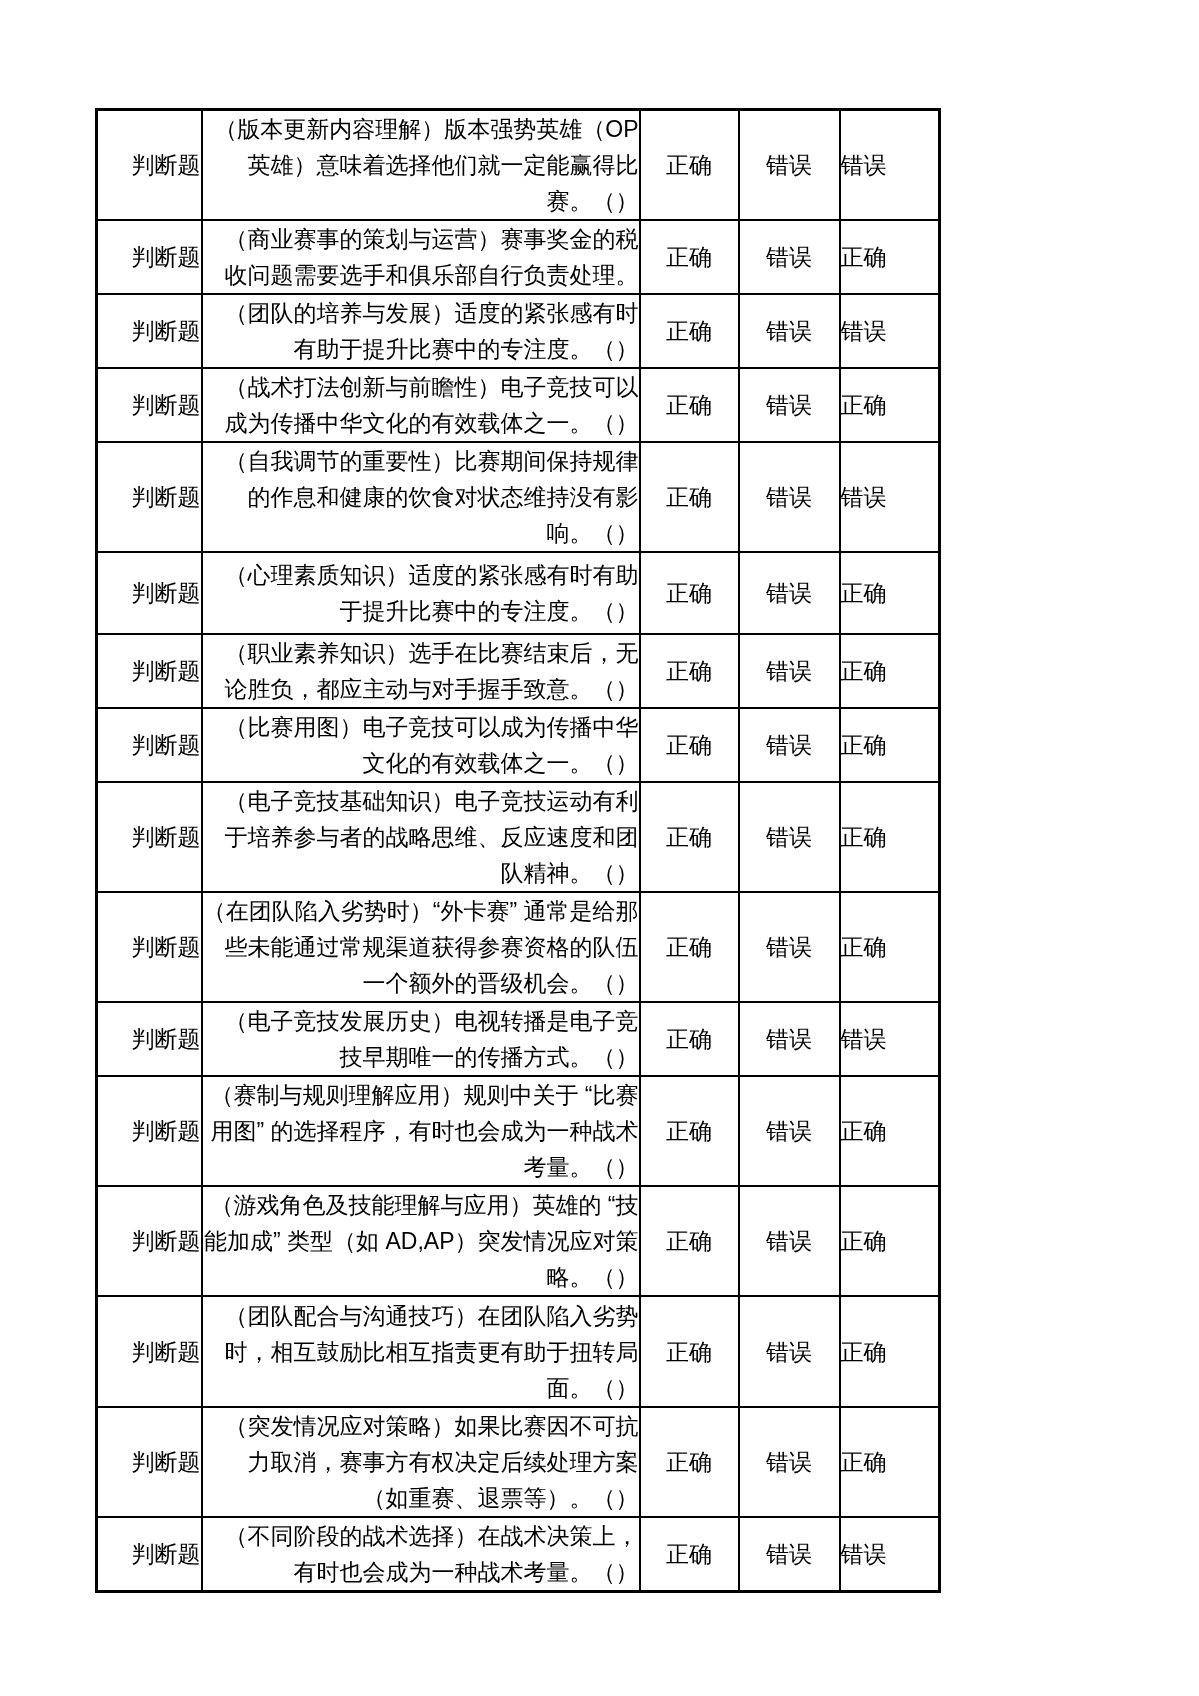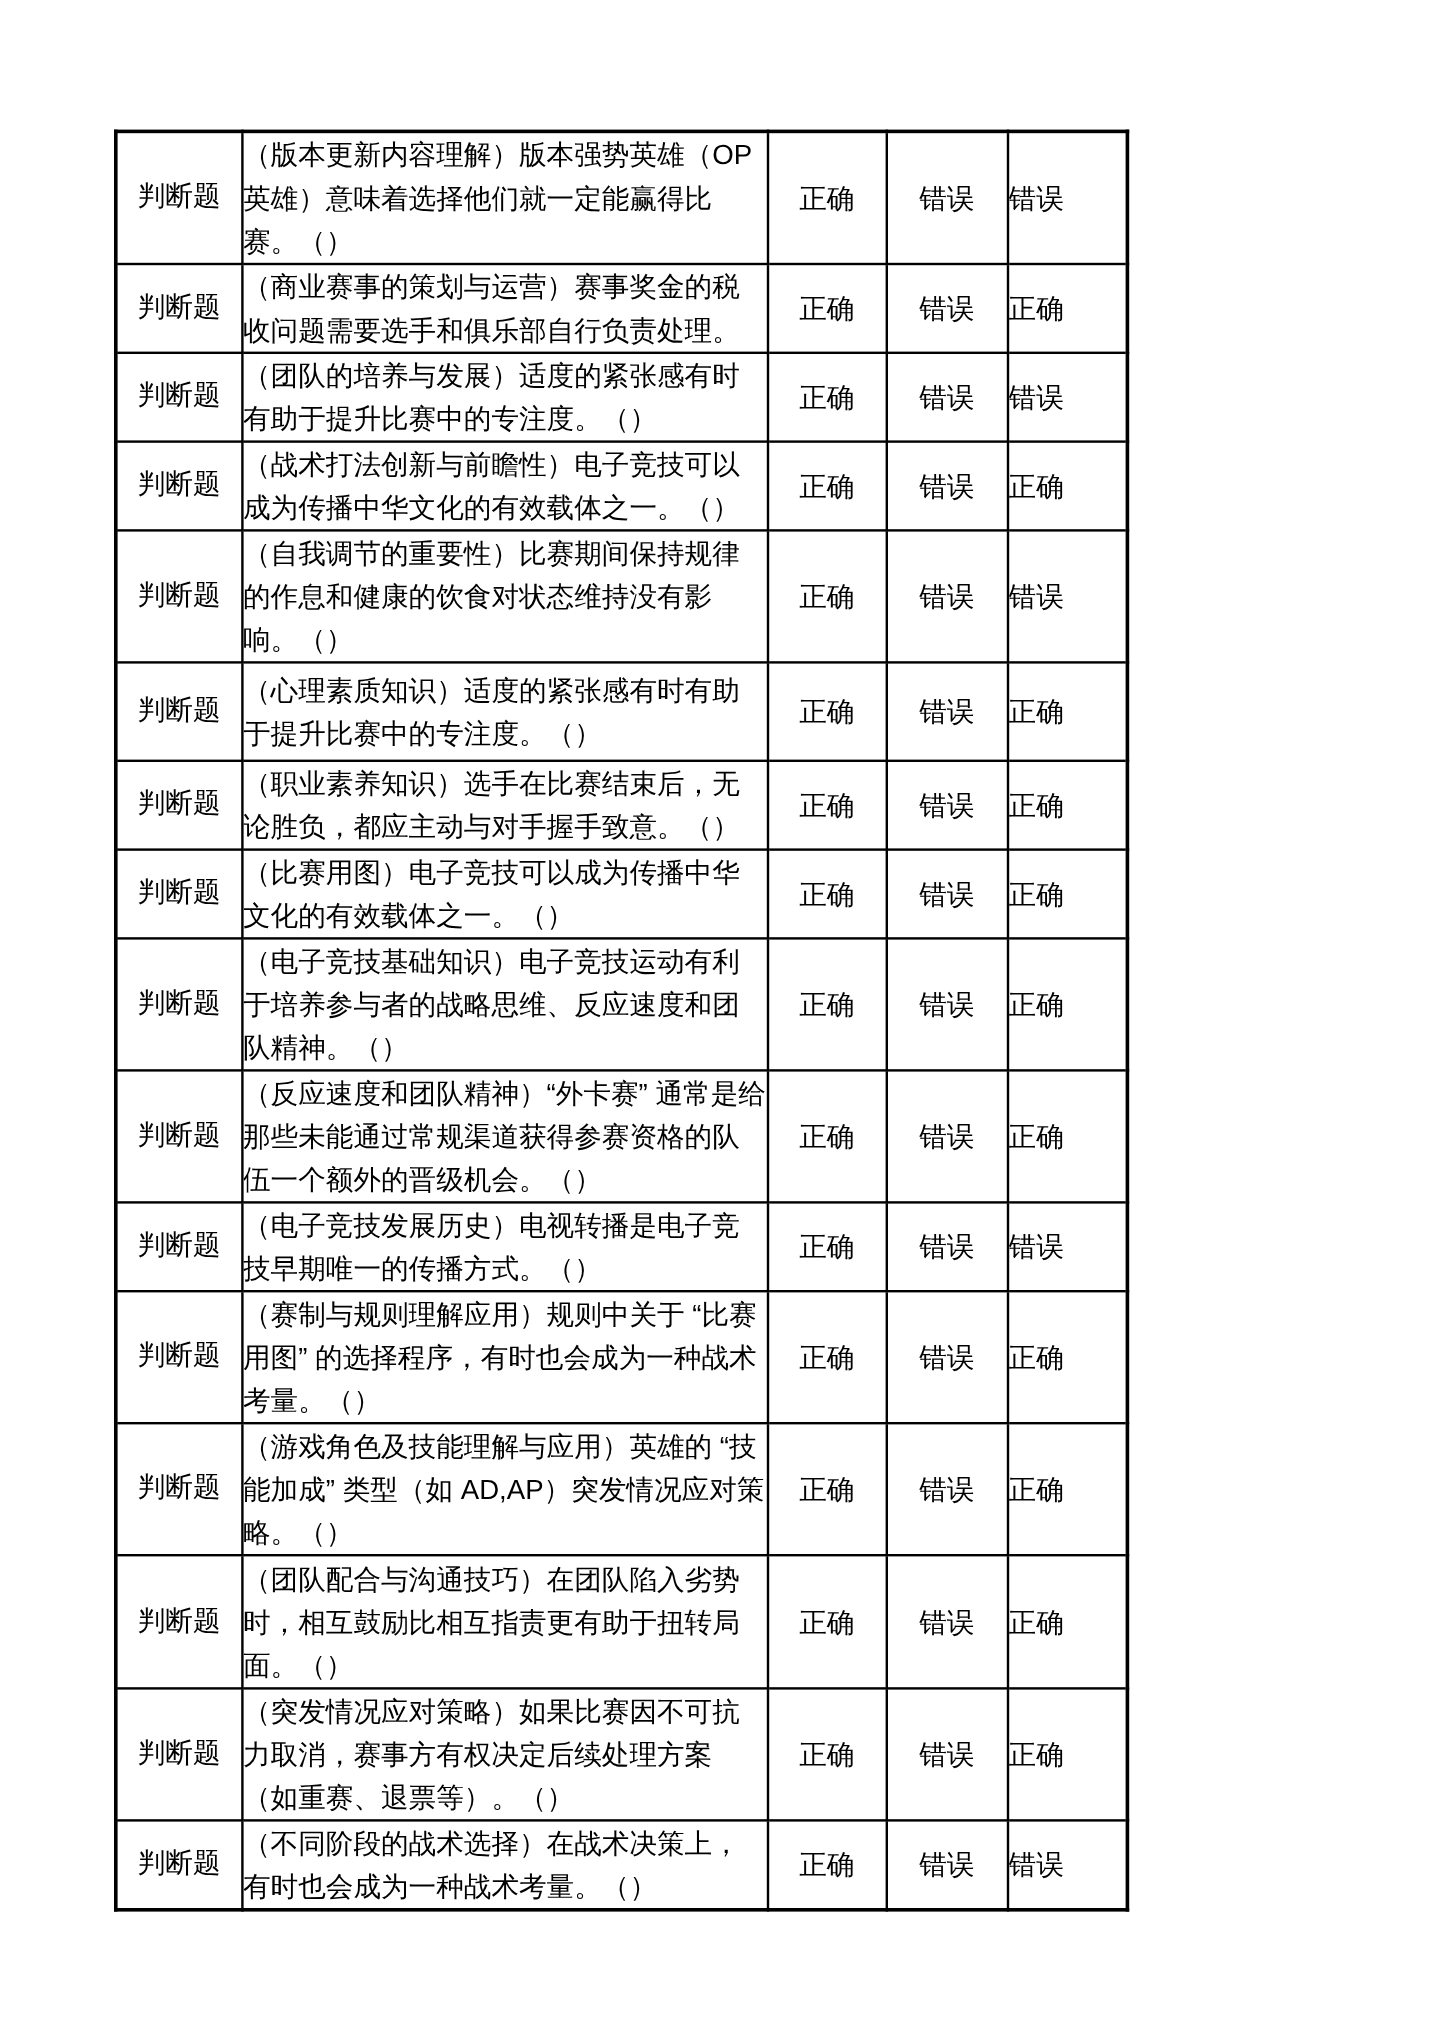--- a/index.html
+++ b/index.html
@@ -31,25 +31,24 @@
     line-height: 36px;
     padding: 0;
     overflow: hidden;
   }
   col.w-type     { width: 105px; }
   col.w-question { width: 438px; }
   col.w-optA     { width: 99px;  }
   col.w-optB     { width: 101px; }
   col.w-answer   { width: 100px; }
   td.col-type {
-    text-align: center;
-    font-family: Liberation Mono, monospace;
+    text-align: right;
   }
   td.col-question {
-    text-align: left;
+    text-align: right;
     padding: 1px 4px 1px 8px;
     word-break: break-all;
   }
   td.col-option {
     text-align: center;
   }
   td.col-answer {
     text-align: left;
     padding-left: 8px;
   }
@@ -125,21 +124,21 @@
         </tr>
         <tr style="height: 110px;">
           <td class="col-type">判断题</td>
           <td class="col-question">（电子竞技基础知识）电子竞技运动有利于培养参与者的战略思维、反应速度和团队精神。（）</td>
           <td class="col-option">正确</td>
           <td class="col-option">错误</td>
           <td class="col-answer">正确</td>
         </tr>
         <tr style="height: 110px;">
           <td class="col-type">判断题</td>
-          <td class="col-question">（反应速度和团队精神）“外卡赛” 通常是给那些未能通过常规渠道获得参赛资格的队伍一个额外的晋级机会。（）</td>
+          <td class="col-question">（在团队陷入劣势时）“外卡赛” 通常是给那些未能通过常规渠道获得参赛资格的队伍一个额外的晋级机会。（）</td>
           <td class="col-option">正确</td>
           <td class="col-option">错误</td>
           <td class="col-answer">正确</td>
         </tr>
         <tr style="height: 70px;">
           <td class="col-type">判断题</td>
           <td class="col-question">（电子竞技发展历史）电视转播是电子竞技早期唯一的传播方式。（）</td>
           <td class="col-option">正确</td>
           <td class="col-option">错误</td>
           <td class="col-answer">错误</td>

